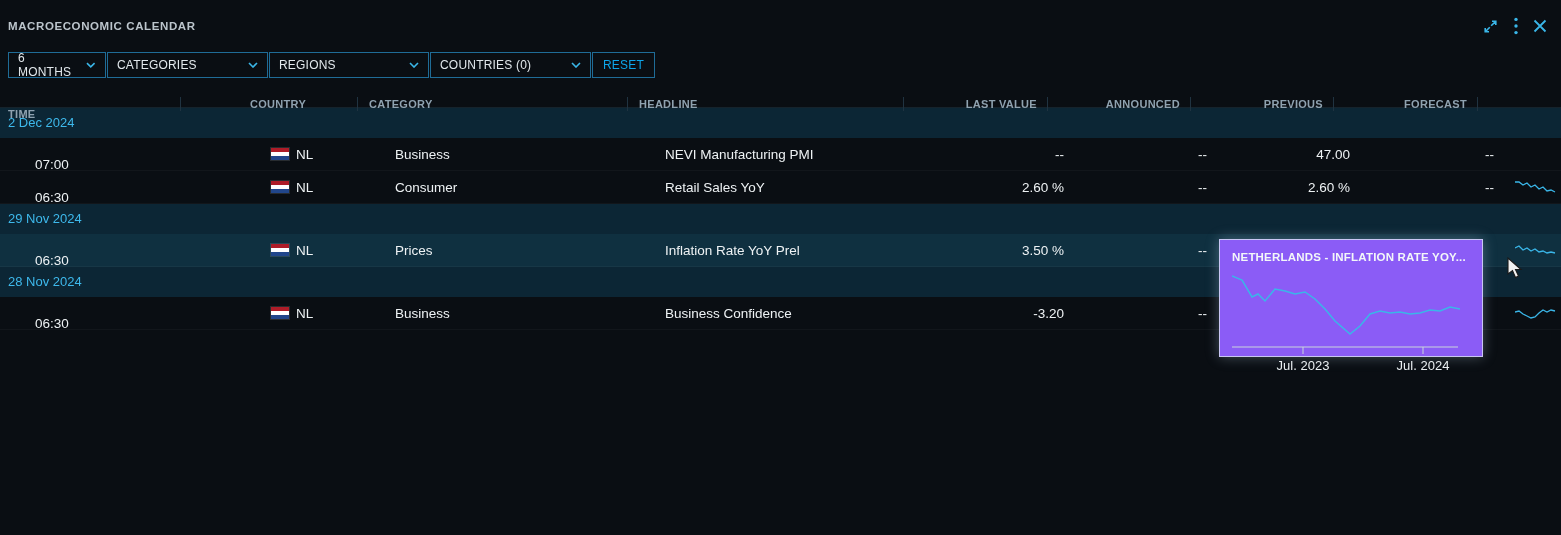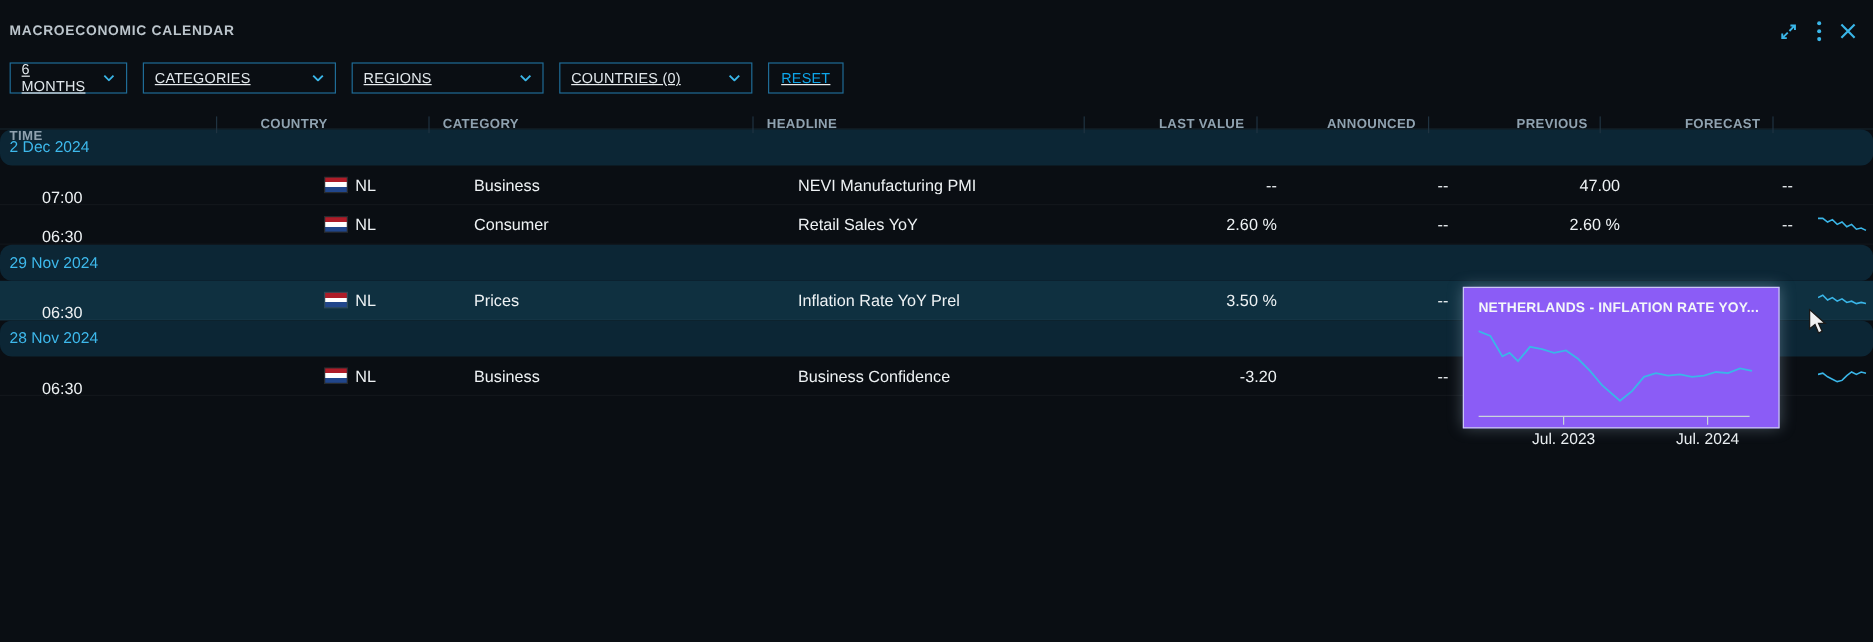--- a/index.html
+++ b/index.html
@@ -22,21 +22,21 @@
   .panel-title {
     font-size: 11.5px; font-weight: 700; letter-spacing: .6px;
     color: #bcc5cc;
   }
   .title-actions { display: flex; align-items: center; gap: 15px; }
   .icon-btn { display: flex; align-items: center; cursor: pointer; }
 
   
   .filterbar {
     height: 26px; margin: 0 0 9px 8px;
-    display: flex; align-items: center; gap: 13px; text-decoration: underline;
+    display: flex; align-items: center; gap: 1px;
   }
   .dropdown {
     height: 26px; border: 1px solid #1f6c97; background: transparent;
     display: flex; align-items: center; justify-content: space-between;
     padding: 0 9px; gap: 8px; cursor: pointer;
     font-size: 12px; color: #e2e8ec; letter-spacing: .2px;
   }
   .dd-period    { width: 98px;  }
   .dd-categories{ width: 161px; }
   .dd-regions   { width: 160px; }
@@ -56,27 +56,27 @@
     height: 21px; align-items: center;
     font-size: 11px; font-weight: 700; color: #8fa2b0; letter-spacing: .3px;
     border-bottom: 1px solid #16232c;
   }
   .thead > div {
     height: 14px; line-height: 14px;
     padding-left: 11px;
   }
   .thead > div + div { border-left: 1px solid #203341; }
   .thead .c-time    { padding-left: 8px; }
-  .thead .c-country { padding-left: 36px; }
+  .thead .c-country { padding-left: 69px; }
   .thead .num       { text-align: right; padding-right: 10px; }
 
   .date-row {
     height: 30px; line-height: 30px;
     background: #0c2635; color: #3eb9ec;
-    font-size: 13px; padding-left: 8px; border-radius: 10px;
+    font-size: 13px; padding-left: 8px;
   }
   .trow {
     height: 33px; align-items: center;
     font-size: 13.5px; color: #eef2f4;
     border-bottom: 1px solid rgba(255,255,255,0.035);
     padding-left: 27px;
   }
   .trow.hovered { background: #0f3040; }
   .trow > div { overflow: hidden; white-space: nowrap; }
   .c-time     { padding-left: 8px; margin-top: 20px; }

